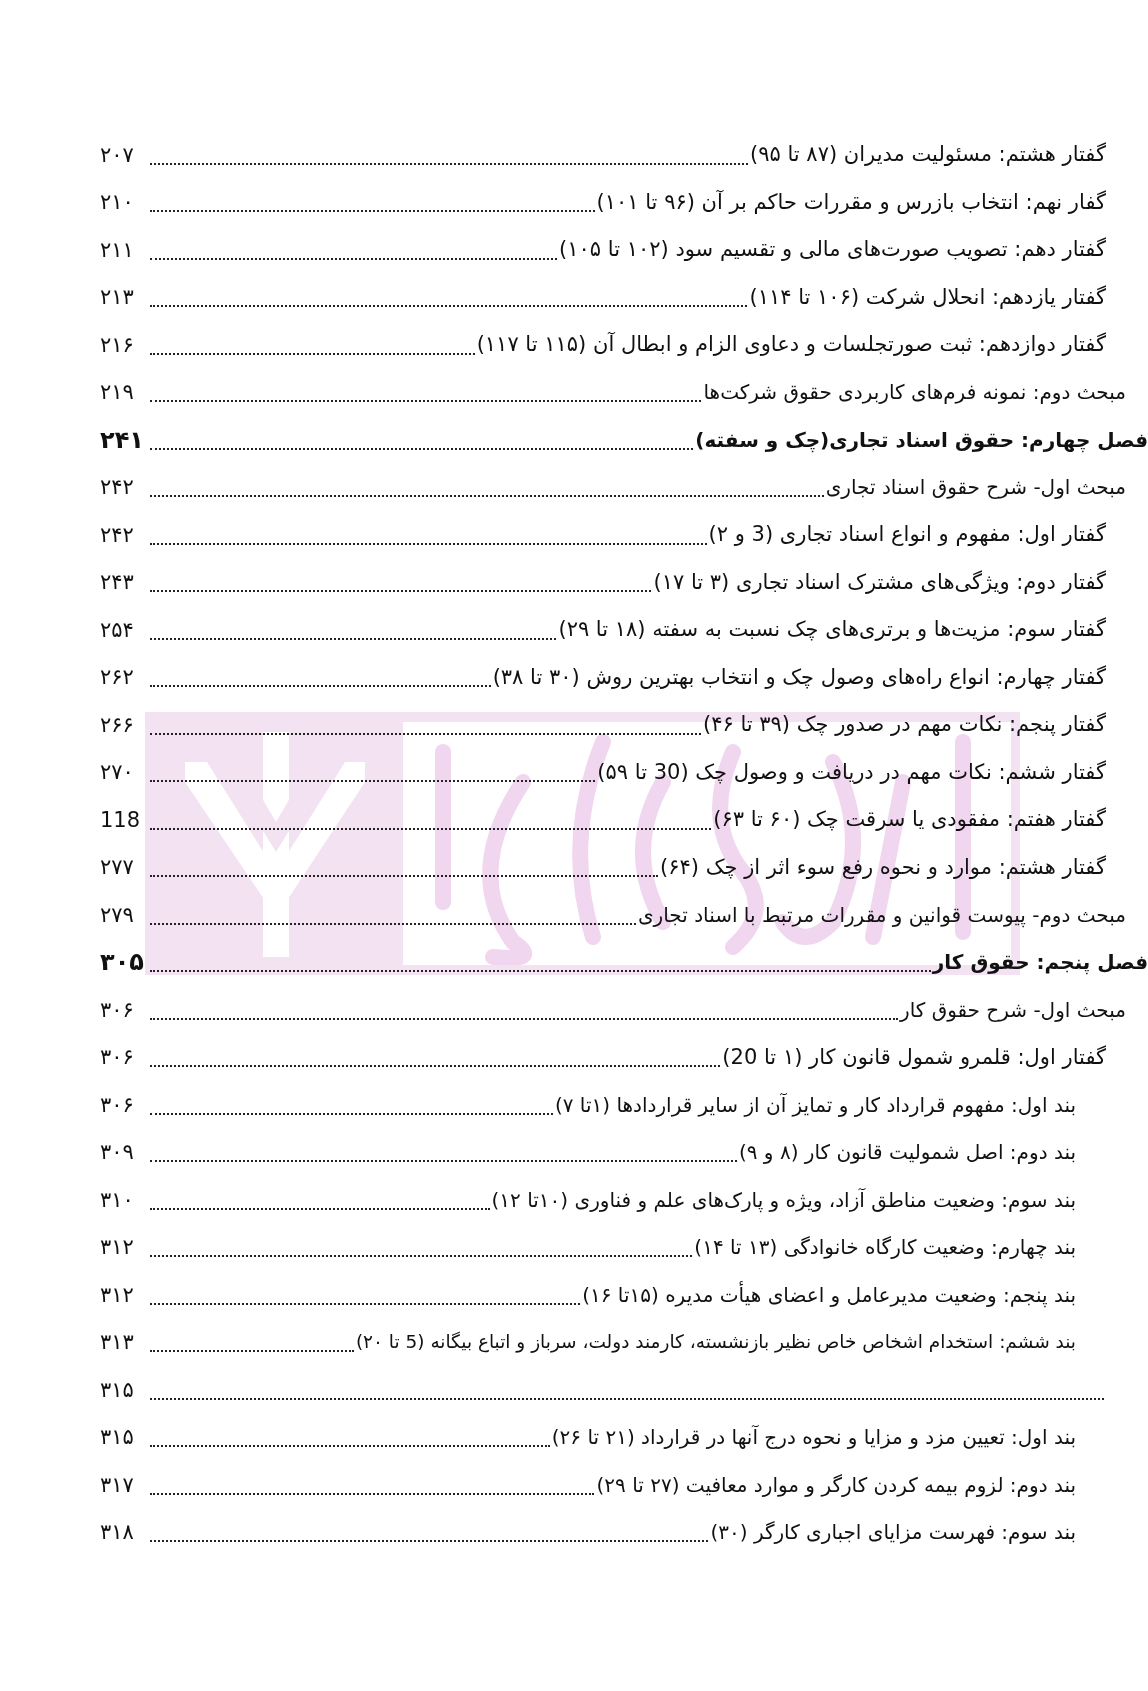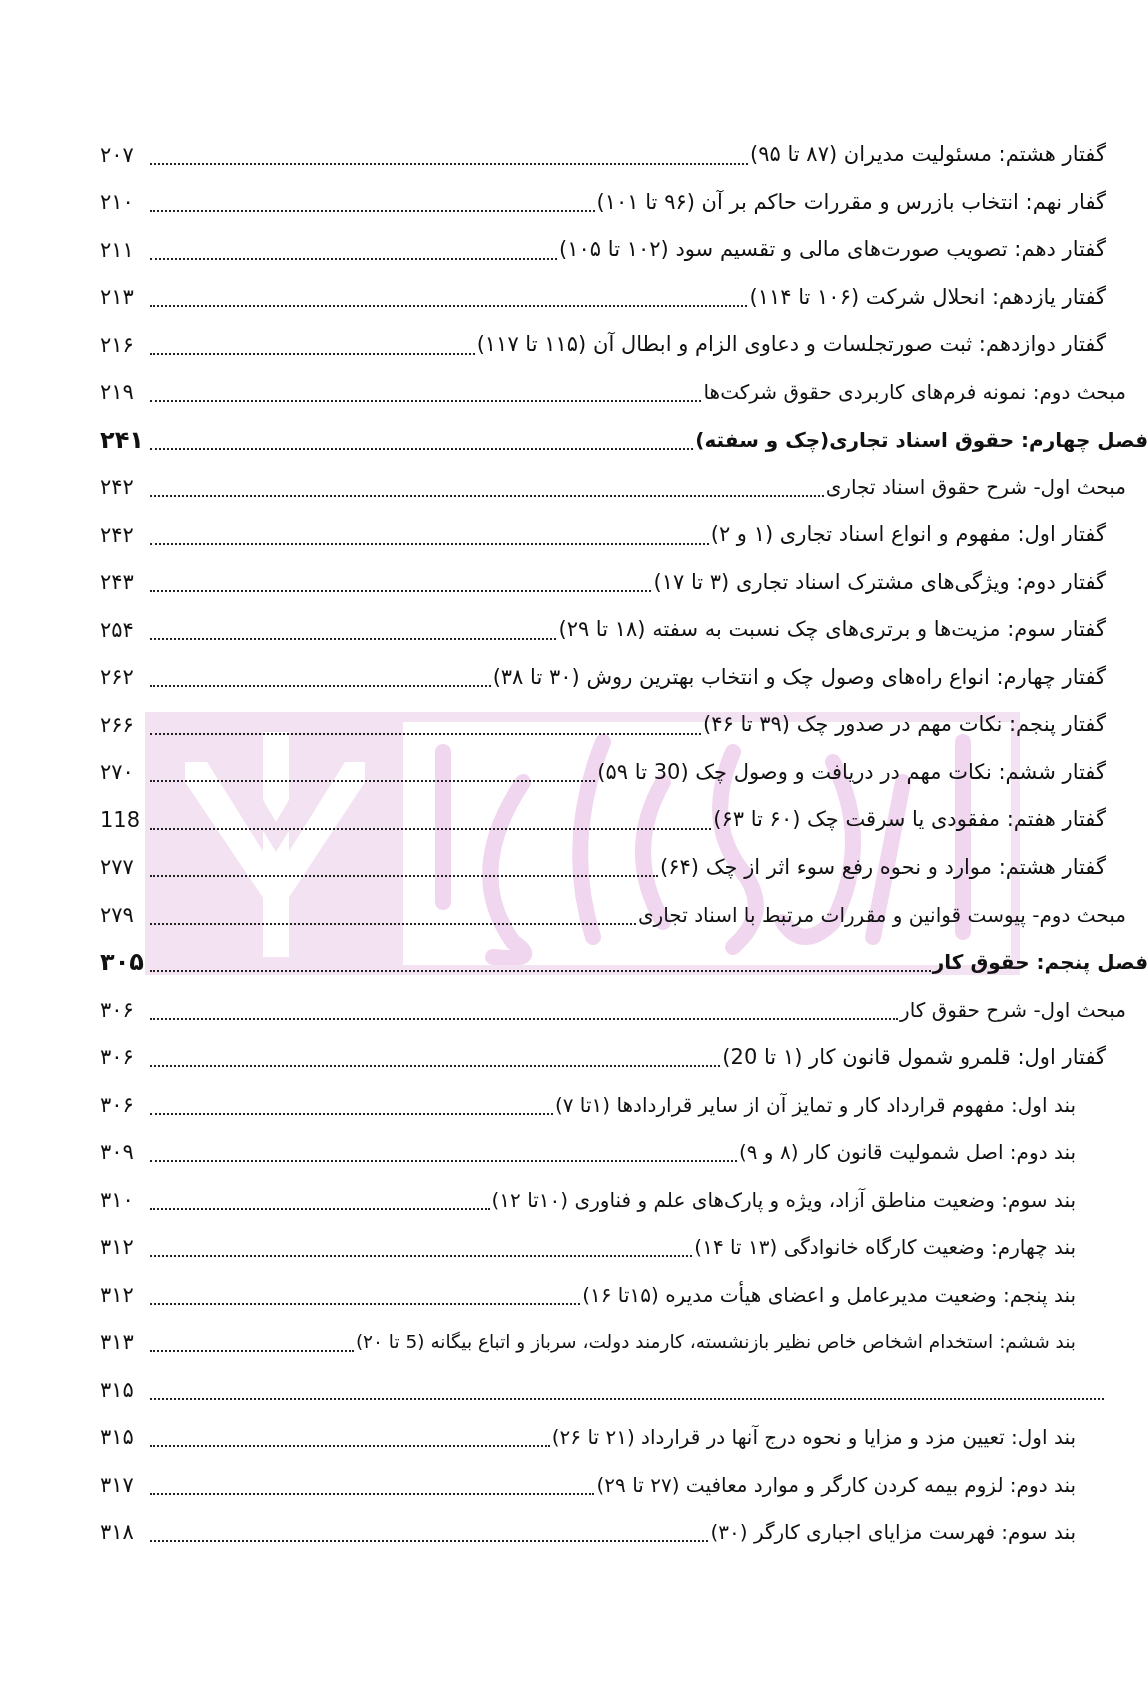--- a/index.html
+++ b/index.html
@@ -104,21 +104,21 @@
       <span class="title">فصل چهارم: حقوق اسناد تجاری(چک و سفته)</span>
       <span class="leader"></span>
       <span class="page">۲۴۱</span>
     </div>
   <div class="row lvl-section">
       <span class="title">مبحث اول- شرح حقوق اسناد تجاری</span>
       <span class="leader"></span>
       <span class="page">۲۴۲</span>
     </div>
   <div class="row lvl-sub">
-      <span class="title">گفتار اول: مفهوم و انواع اسناد تجاری (۱ و ۲)</span>
+      <span class="title">گفتار اول: مفهوم و انواع اسناد تجاری (3 و ۲)</span>
       <span class="leader"></span>
       <span class="page">۲۴۲</span>
     </div>
   <div class="row lvl-sub">
       <span class="title">گفتار دوم: ویژگی‌های مشترک اسناد تجاری (۳ تا ۱۷)</span>
       <span class="leader"></span>
       <span class="page">۲۴۳</span>
     </div>
   <div class="row lvl-sub">
       <span class="title">گفتار سوم: مزیت‌ها و برتری‌های چک نسبت به سفته (۱۸ تا ۲۹)</span>

